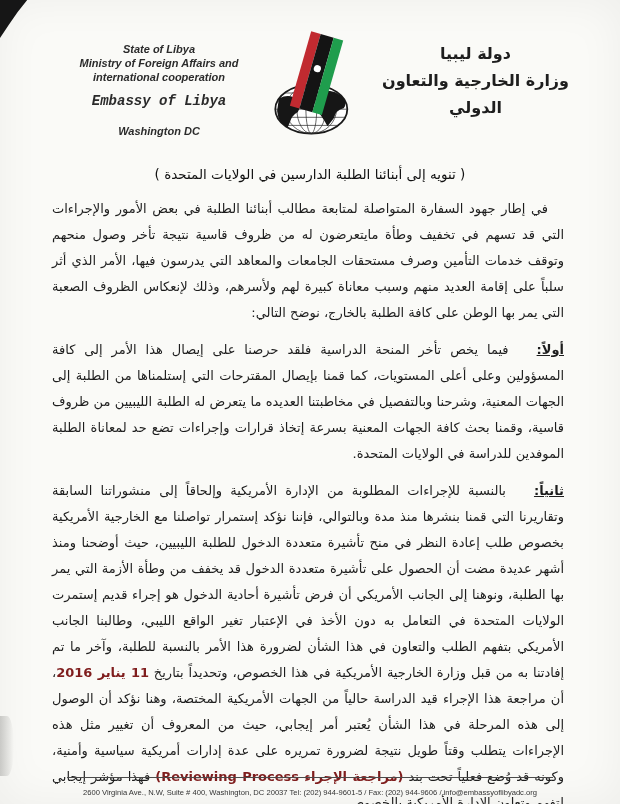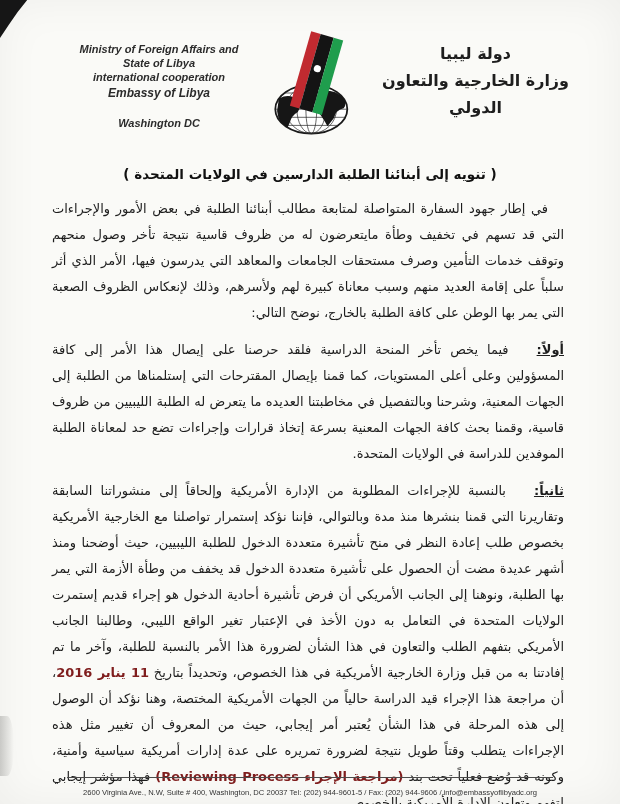--- a/index.html
+++ b/index.html
@@ -42,42 +42,42 @@
     text-align: center;
     font-family: "Liberation Sans", sans-serif;
     font-style: italic;
     font-weight: bold;
     font-size: 11px;
     line-height: 14px;
     color: #2b2b2b;
     padding-top: 8px;
   }
   .hdr-en .embassy-line {
-    font-family: Liberation Sans, sans-serif;
-    font-size: 12px;
-    margin-top: 2px;
+    font-family: Liberation Mono, monospace;
+    font-size: 14px;
+    margin-top: 10px;
   }
   .hdr-en .city-line { margin-top: 16px; }
   .hdr-logo { width: 104px; text-align: center; margin-top: -4px; }
   .hdr-ar {
     width: 205px;
     text-align: center;
     direction: rtl;
     font-weight: bold;
     font-size: 16px;
     line-height: 27px;
     color: #1e1e1e;
     padding-top: 6px;
   }
   
   .title {
     margin-top: 24px;
     text-align: center;
     direction: rtl;
-    font-weight: bold;
+    font-weight: normal;
     font-size: 13.5px;
     color: #111;
   }
   
   .body {
     direction: rtl;
     text-align: justify;
     padding: 14px 56px 0 52px;
     font-size: 13px;
     line-height: 26px;
@@ -110,22 +110,22 @@
 </head>
 <body>
 
 <div class="page">
 
   <div class="artifact-corner"></div>
   <div class="artifact-smudge"></div>
 
   <header class="header">
     <div class="hdr-en">
+      <div>State of Libya</div>
       <div>Ministry of Foreign Affairs and</div>
-      <div>State of Libya</div>
       <div>international cooperation</div>
       <div class="embassy-line">Embassy of Libya</div>
       <div class="city-line">Washington DC</div>
     </div>
 
     <div class="hdr-logo">
       <svg width="100" height="108" viewBox="0 0 110 120" aria-hidden="true">
         <defs>
           <clipPath id="globeClip">
               <ellipse cx="52" cy="88" rx="40" ry="27"></ellipse>

